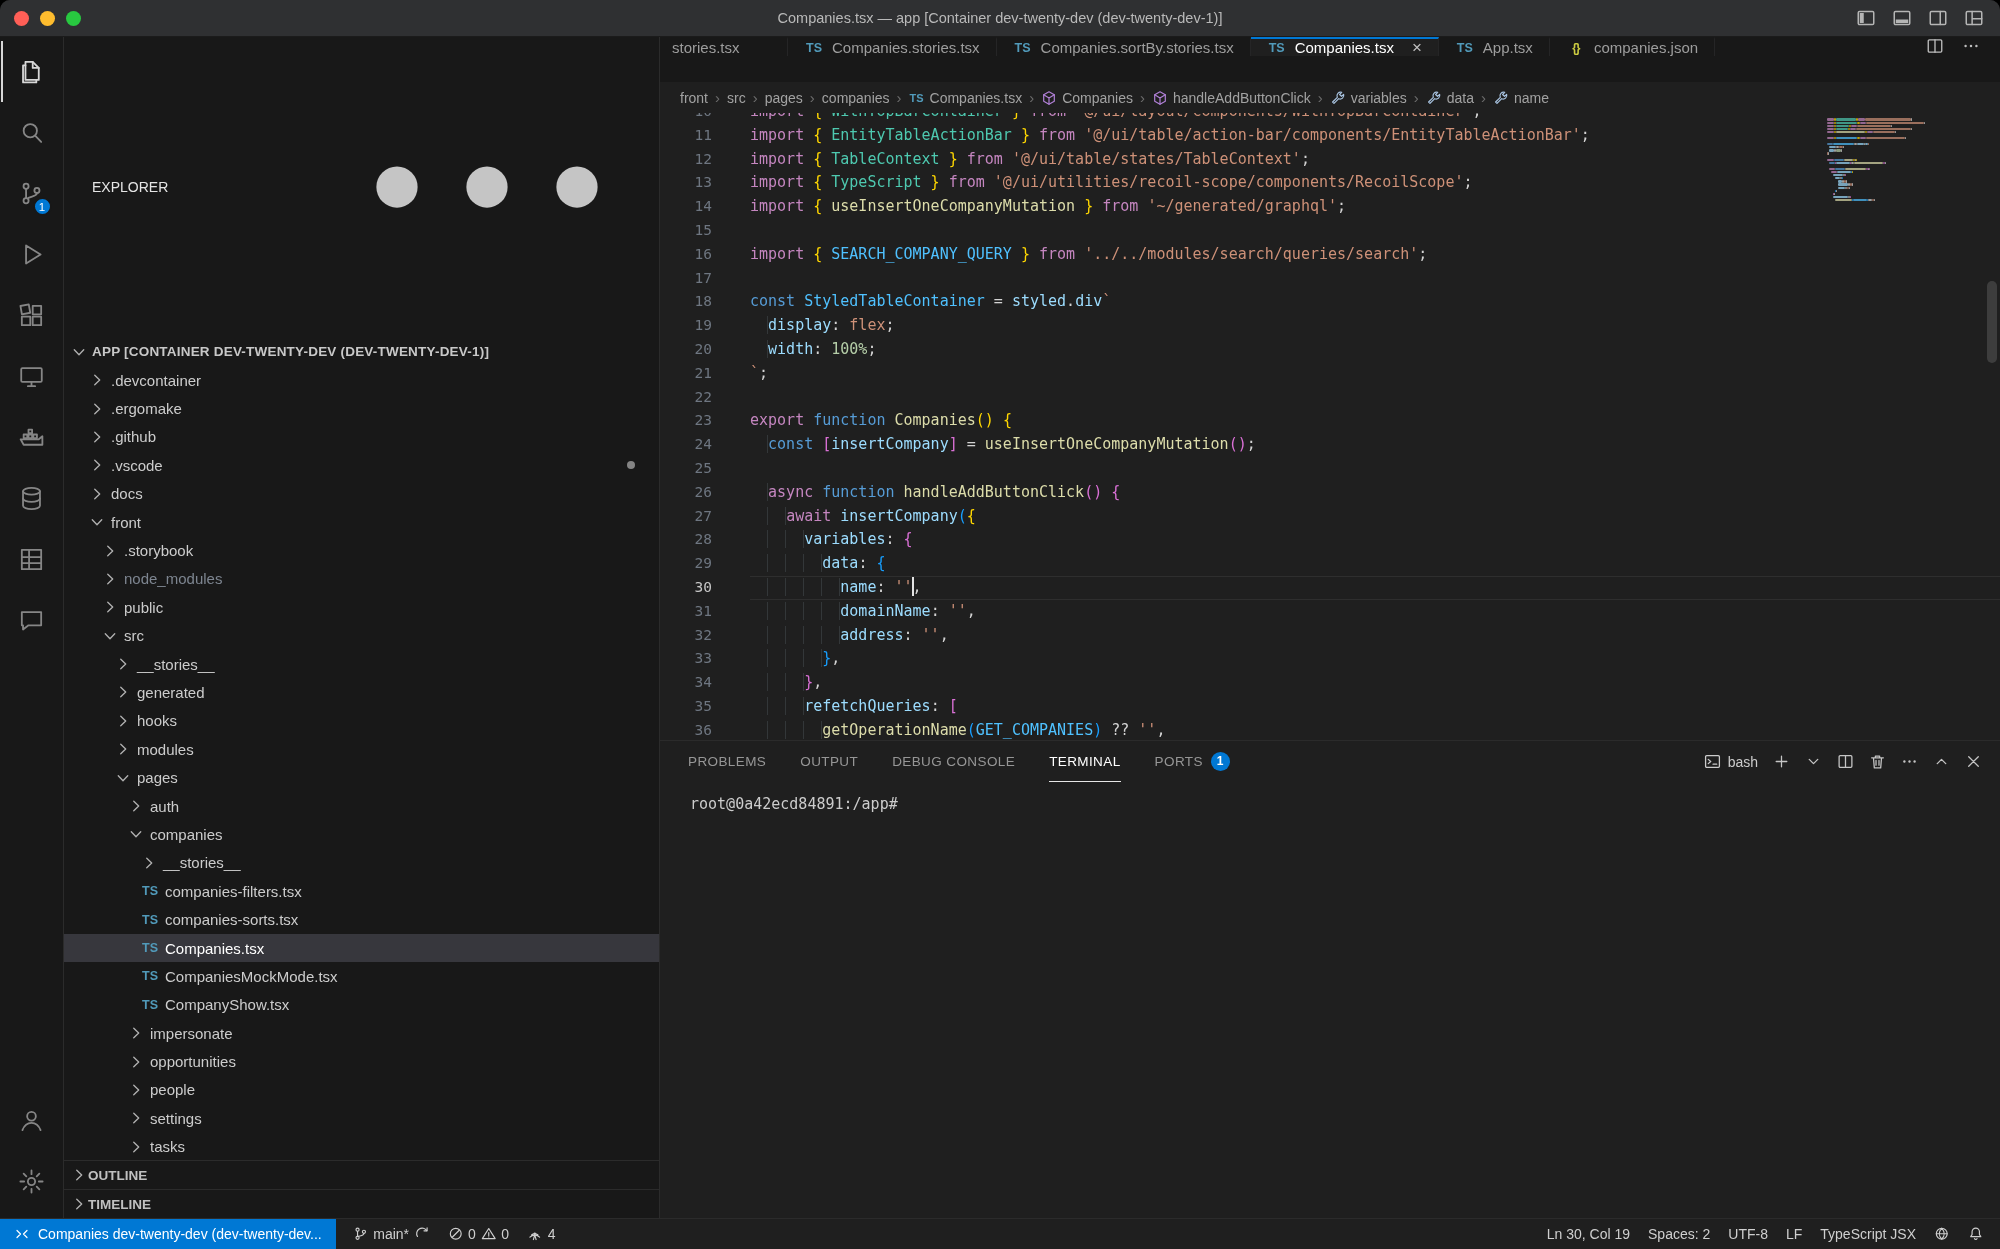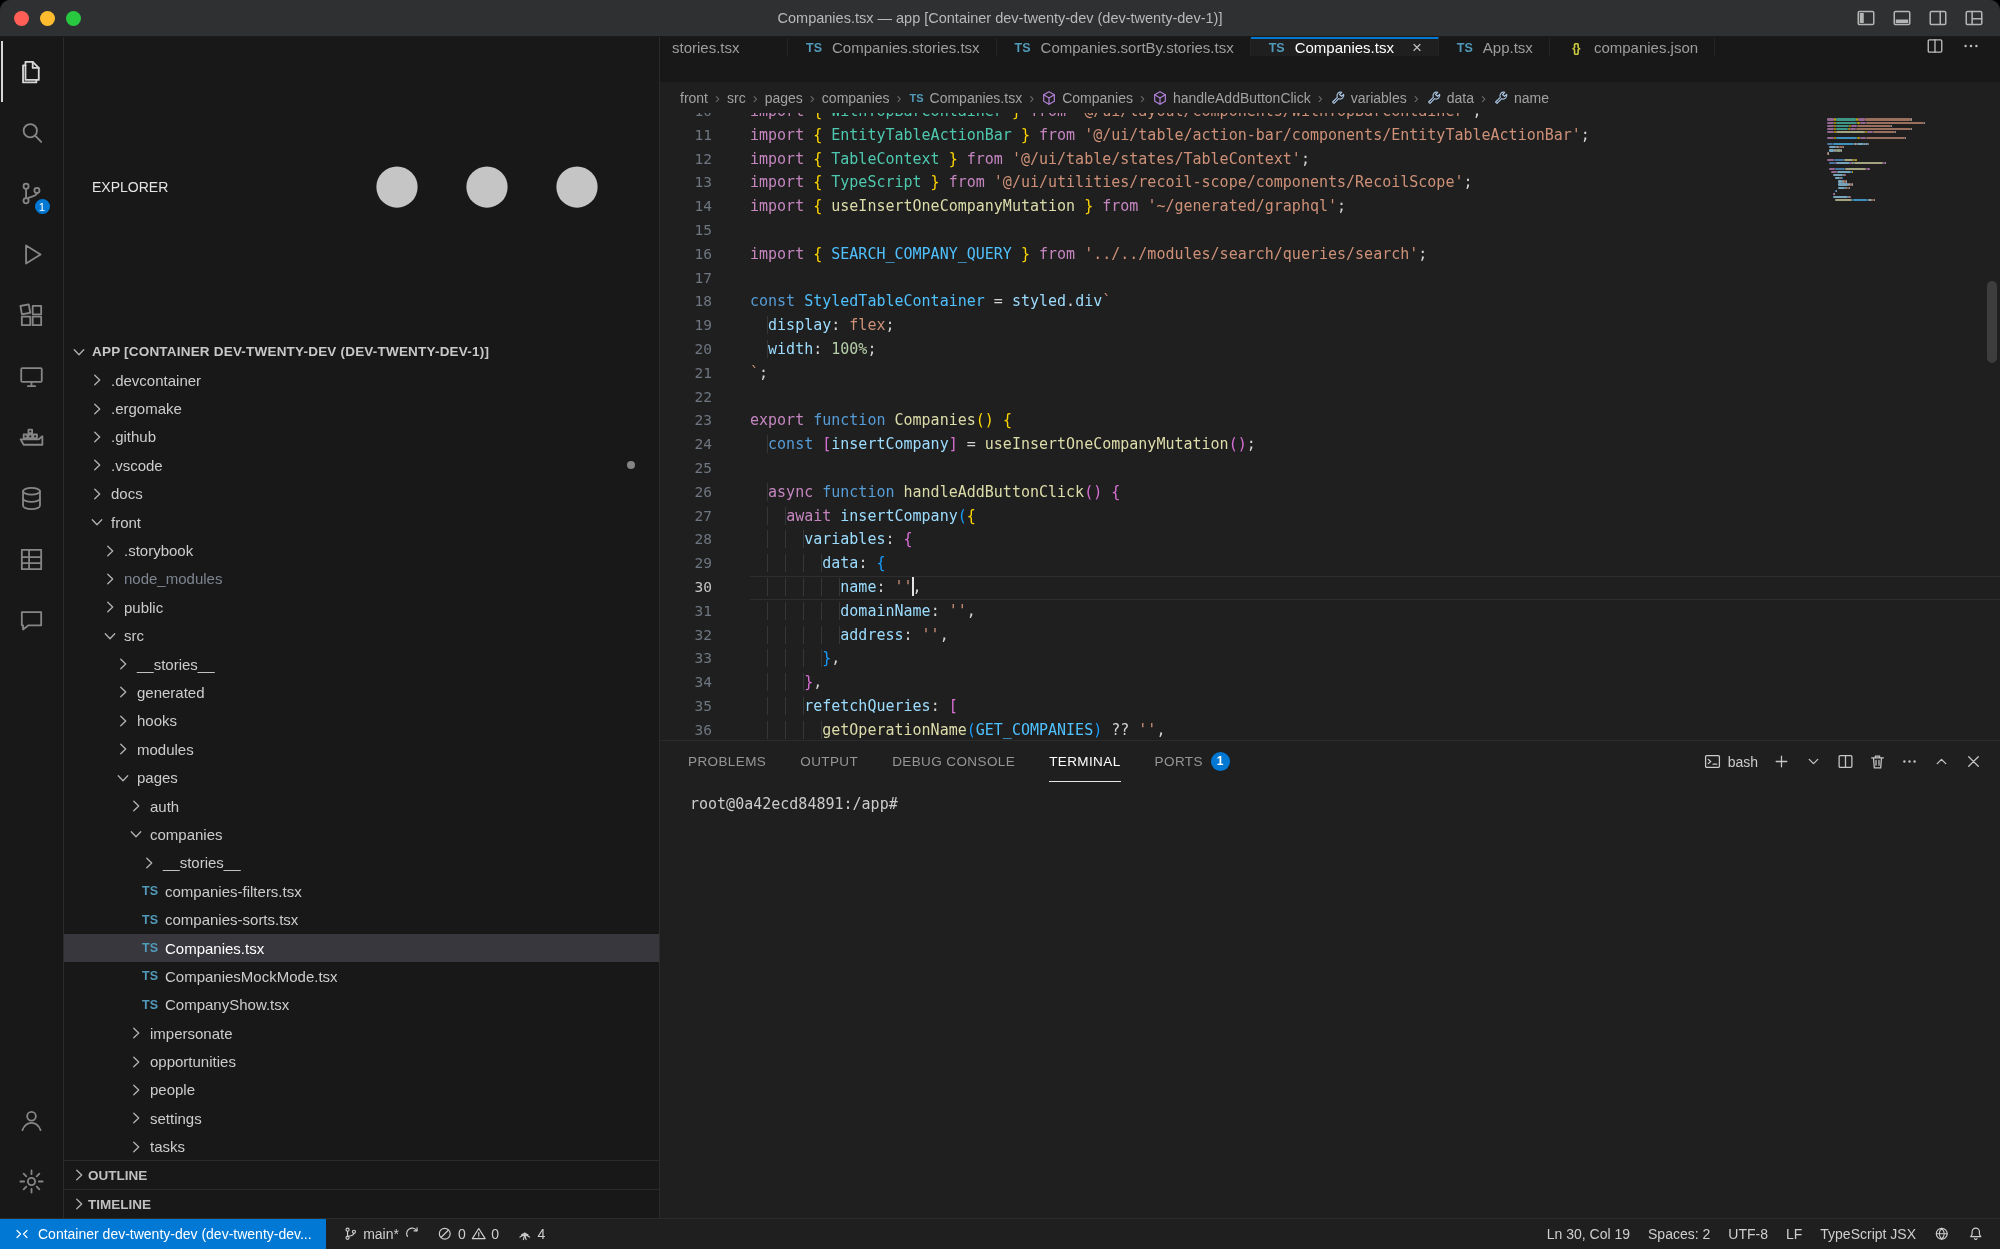--- a/index.html
+++ b/index.html
@@ -913,21 +913,21 @@
   </div>
 
   <footer class="statusbar">
     <div class="sb-left">
       <div class="remote">
         <span class="icon">
             <svg viewBox="0 0 16 16" fill="none" stroke="currentColor" stroke-width="1.2" stroke-linecap="round" stroke-linejoin="round">
               <path d="M3 4.5L6.5 8 3 11.5M13 4.5L9.5 8 13 11.5"></path>
             </svg>
           </span>
-        <span>Container dev-twenty-dev (dev-twenty-dev...</span>
+        <span>Companies dev-twenty-dev (dev-twenty-dev...</span>
       </div>
       <div class="sb-item" style="margin-left:8px">
         <span class="icon">
             <svg viewBox="0 0 16 16" fill="none" stroke="currentColor" stroke-width="1.2" stroke-linecap="round" stroke-linejoin="round">
               <circle cx="4.7" cy="3.8" r="1.6"></circle>
               <circle cx="4.7" cy="12.2" r="1.6"></circle>
               <circle cx="11.3" cy="6" r="1.6"></circle>
               <path d="M4.7 5.4v5.2M11.3 7.6c0 2.6-4 2.4-6.6 3.4"></path>
             </svg>
           </span>

